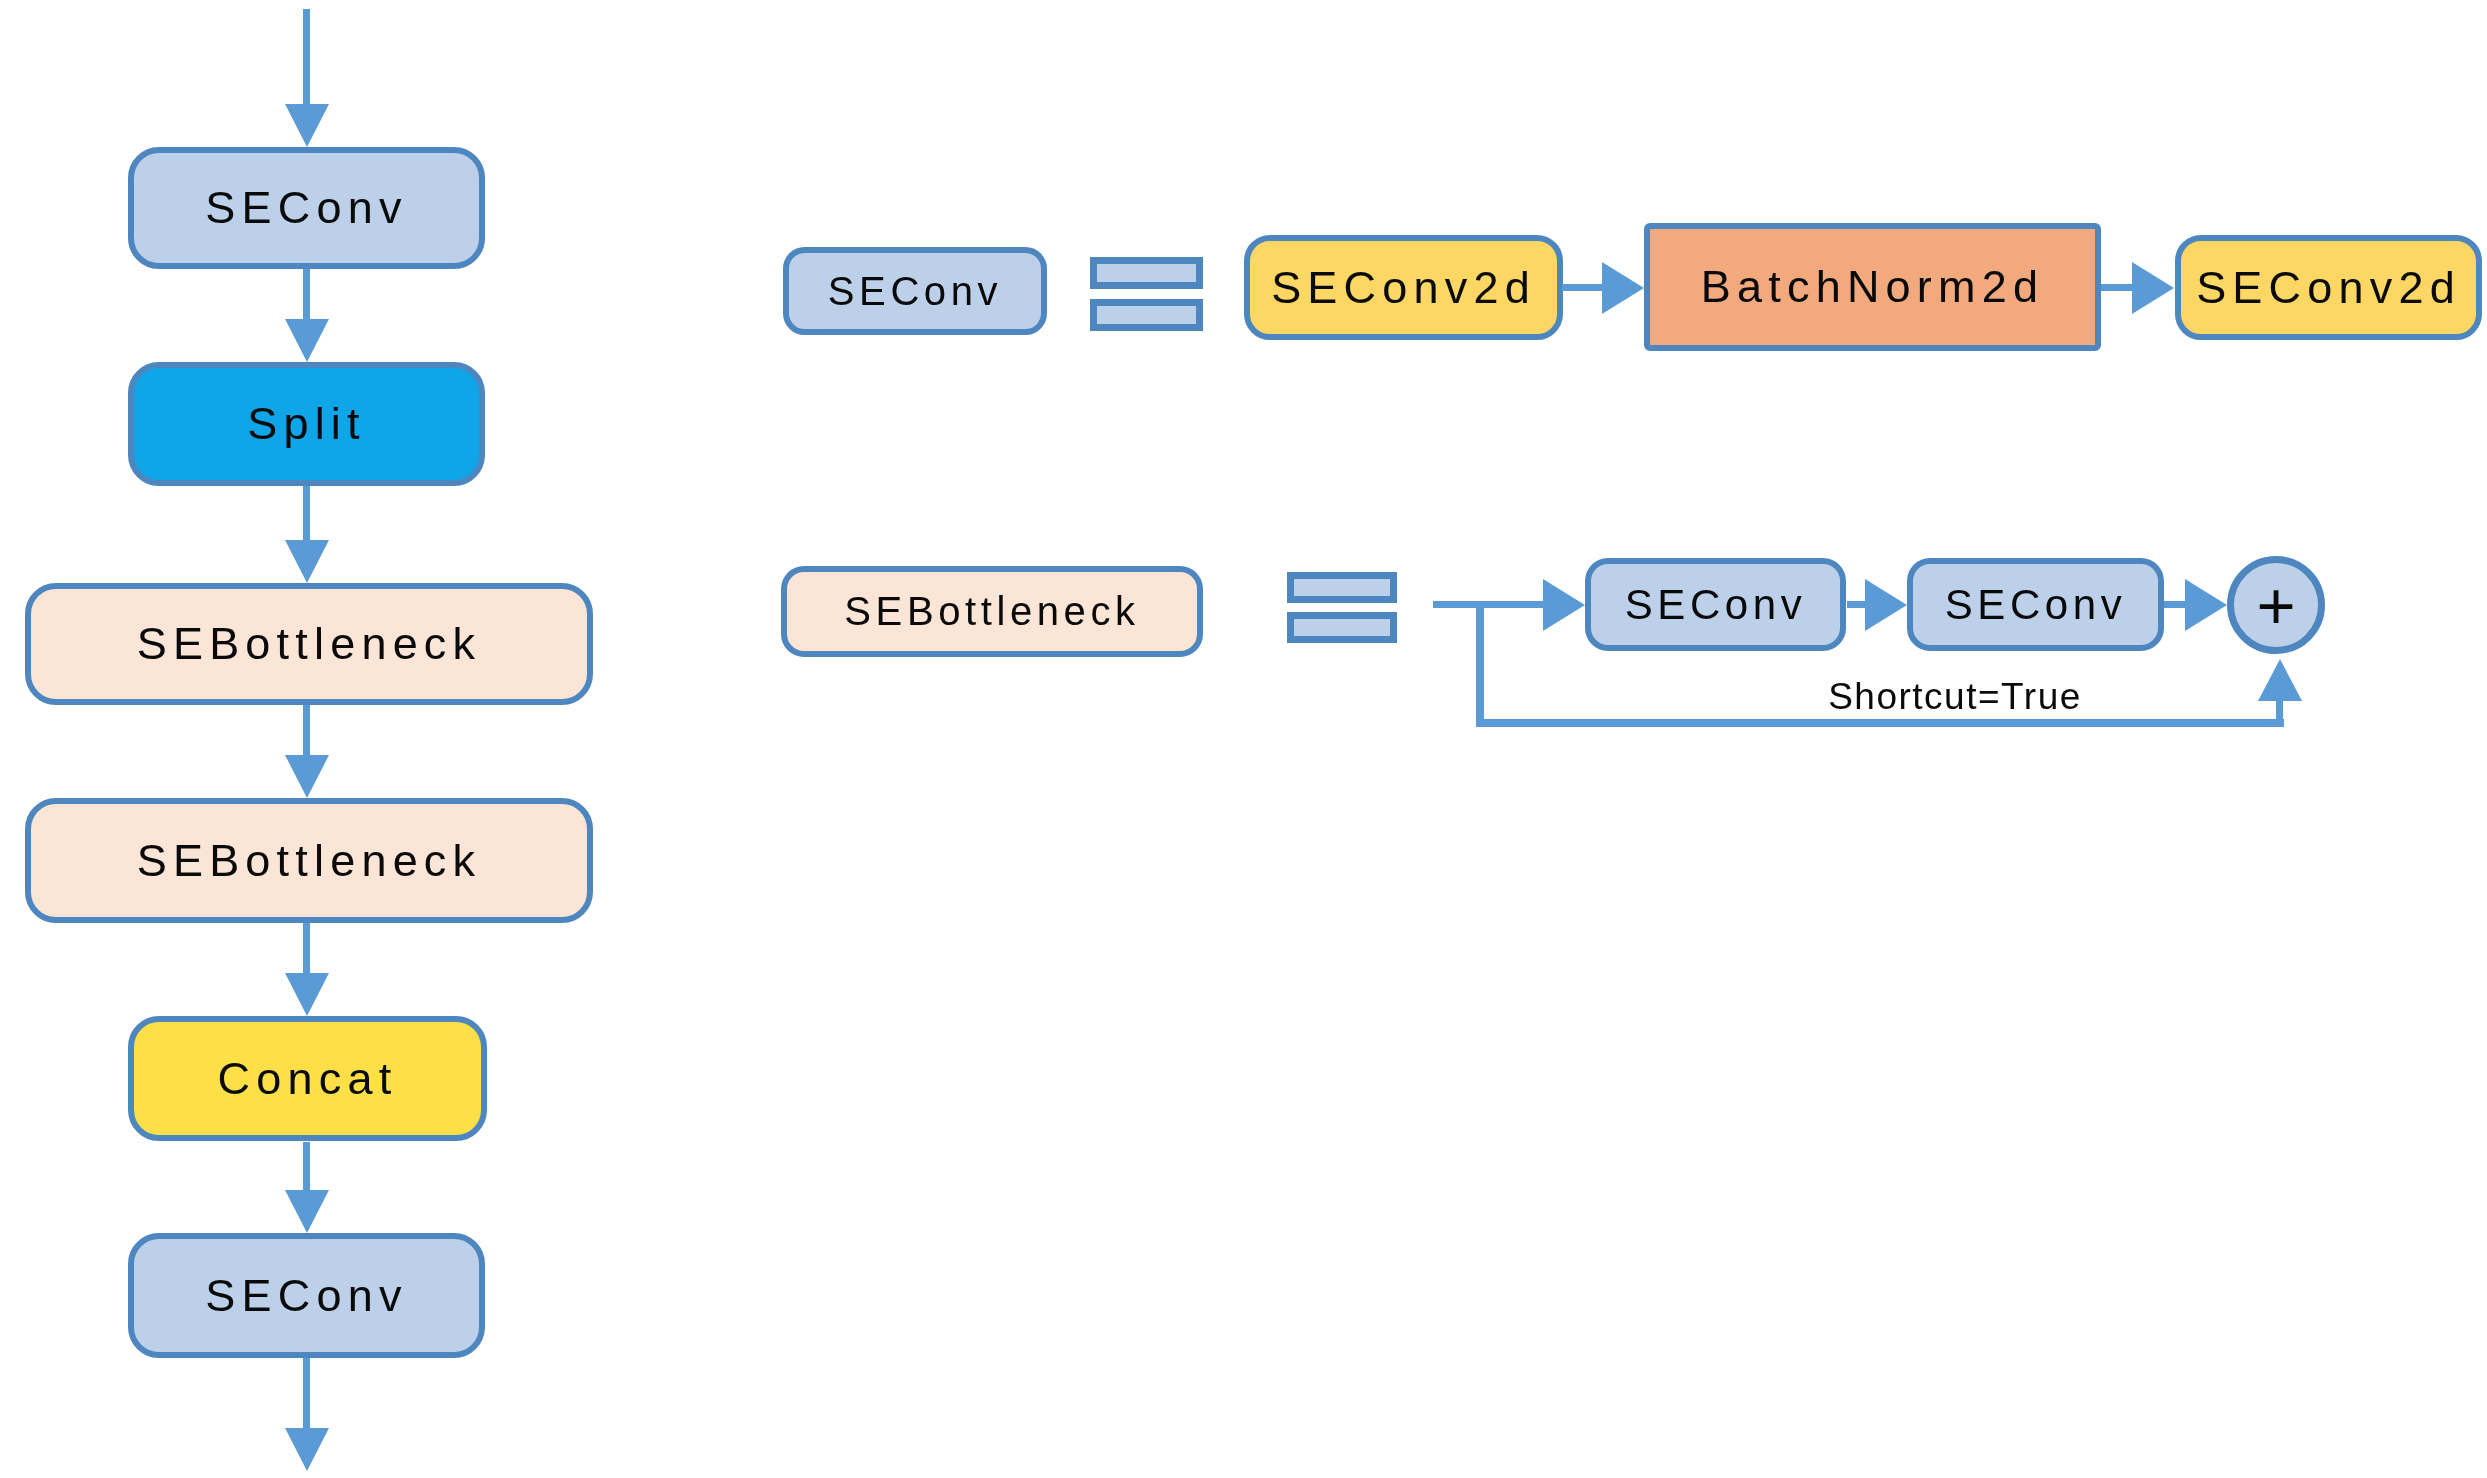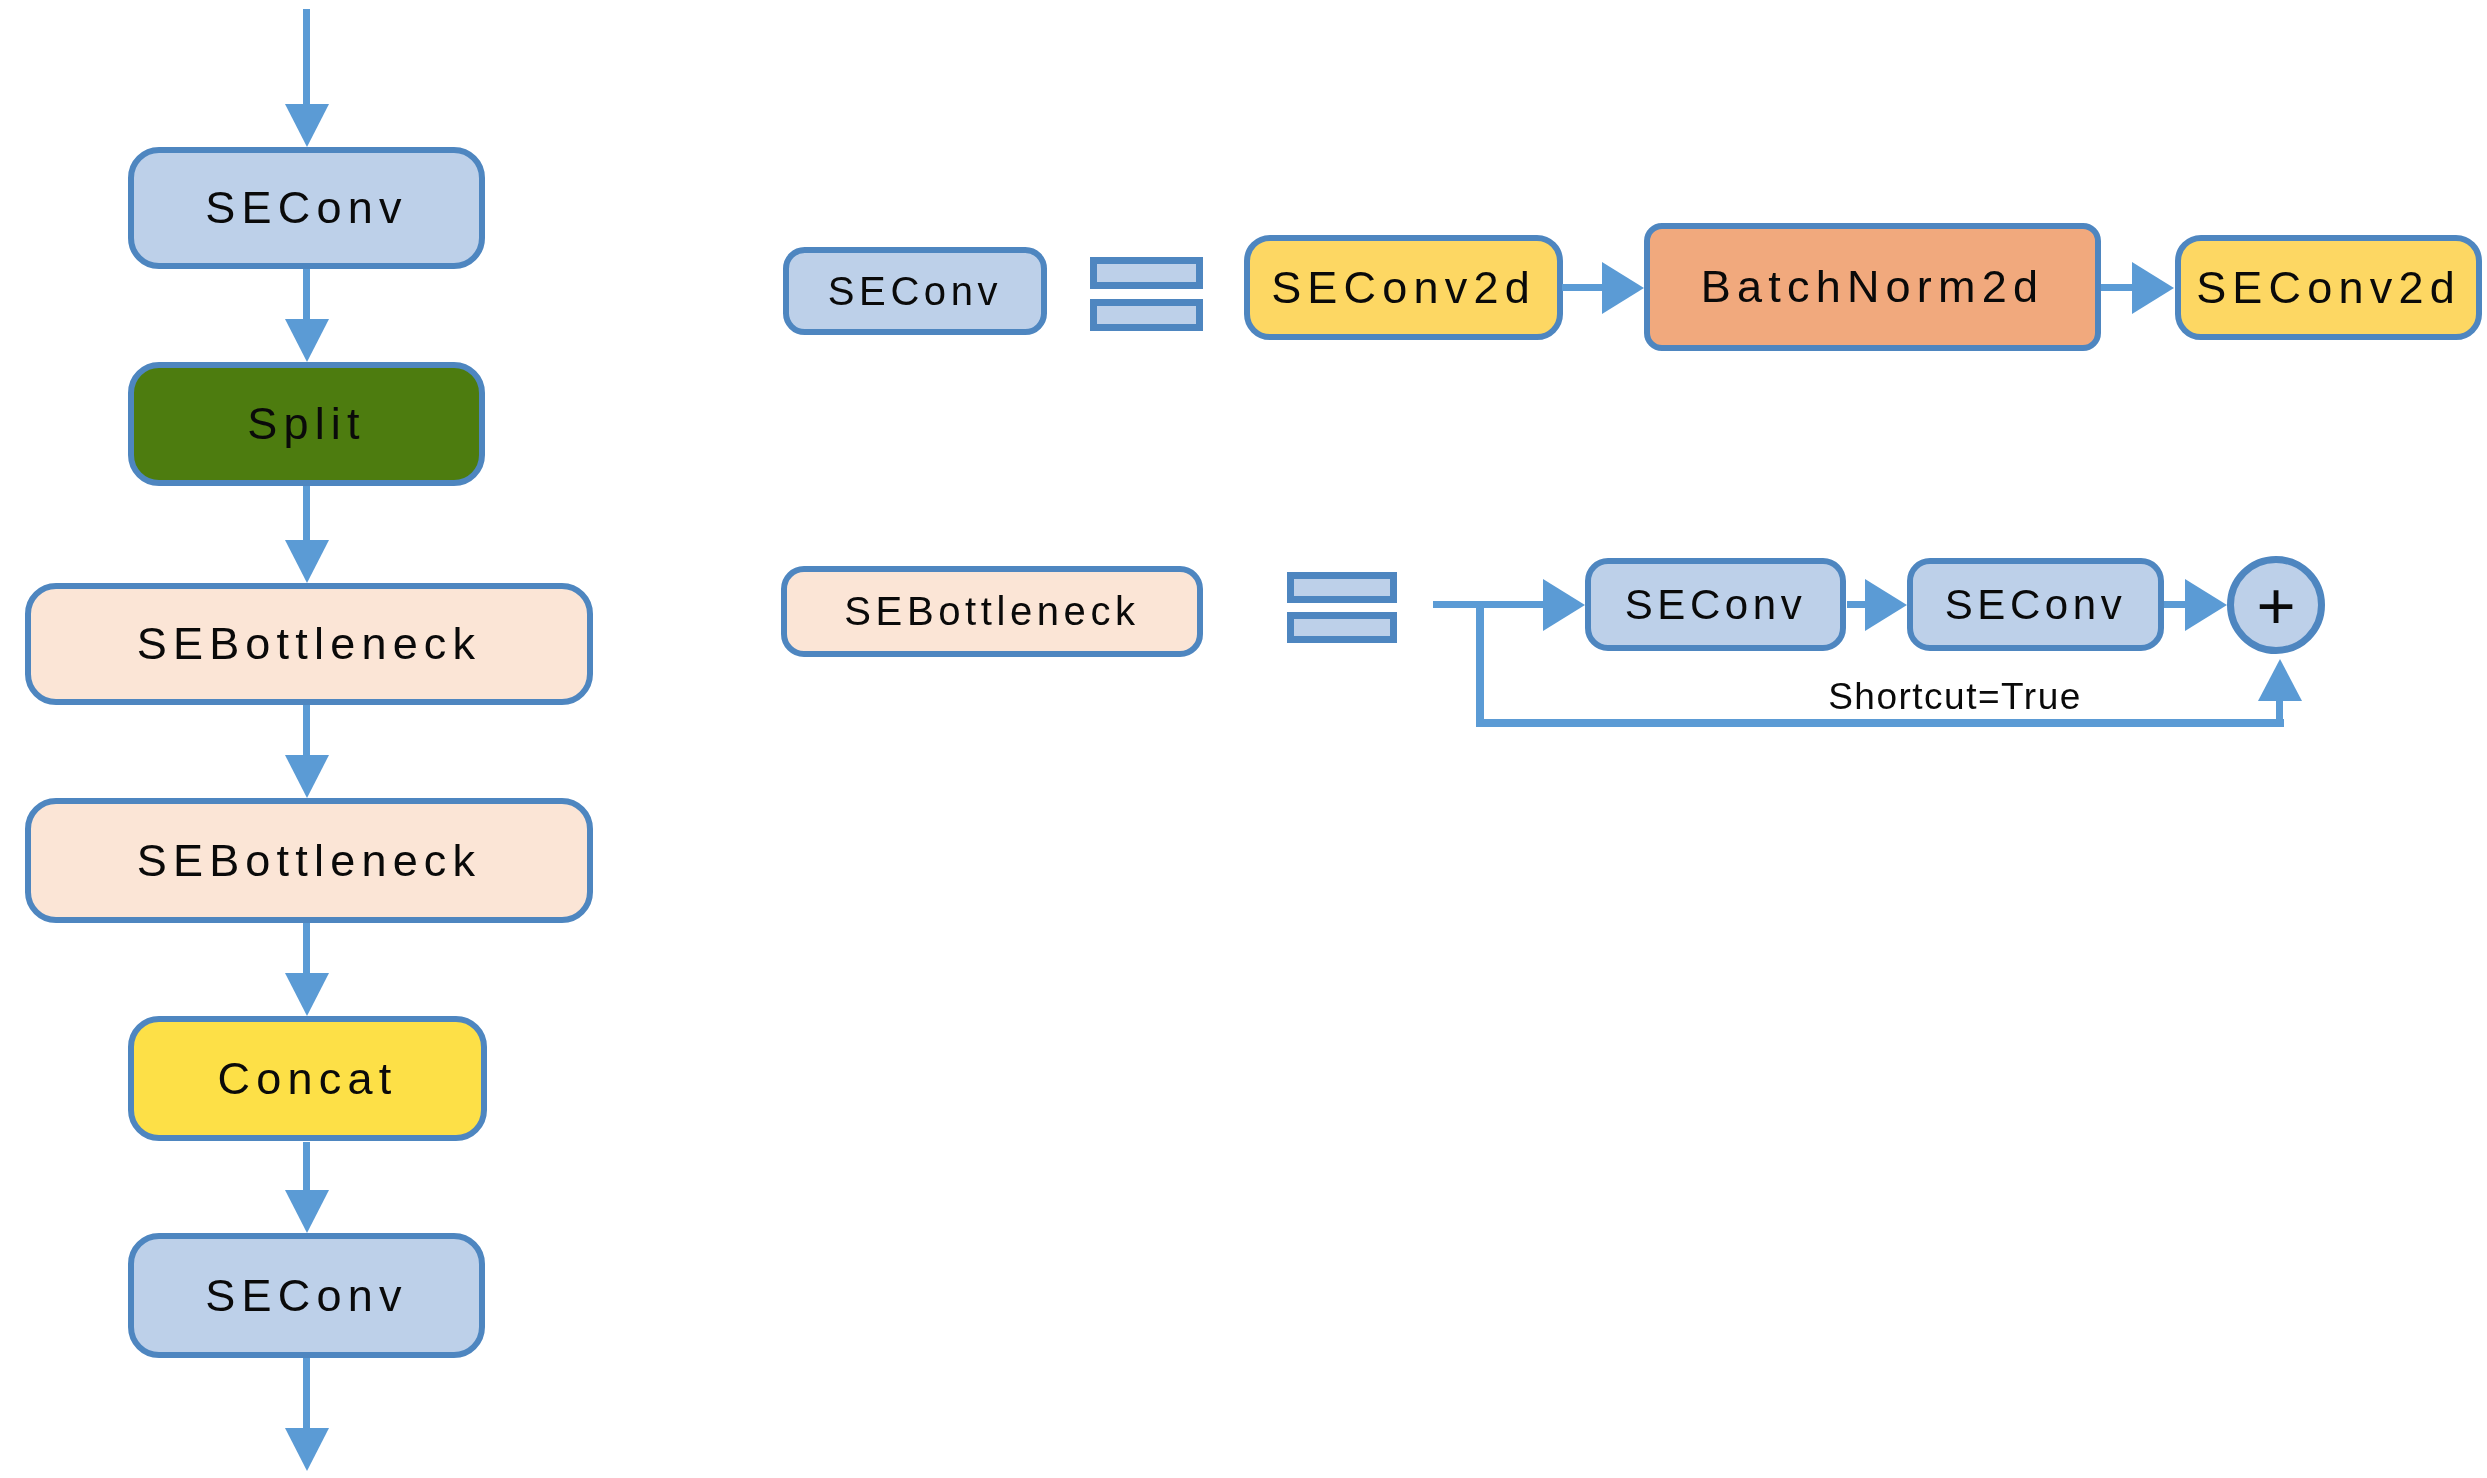--- a/index.html
+++ b/index.html
@@ -2,21 +2,21 @@
 <html style="font-size:12.4px"><head>
 <meta charset="utf-8">
 <style>
   html,body{margin:0;padding:0;background:#ffffff;}
   body{width:2487px;height:1479px;position:relative;font-family:"Liberation Sans",sans-serif;color:#0a0a0a;overflow:hidden;}
   .canvas{position:absolute;left:0;top:0;width:2487px;height:1102px;}
   .node{position:absolute;box-sizing:border-box;display:flex;align-items:center;justify-content:center;
         border:6.2px solid #4e86c0;background:#bdd0e9;border-radius:31px;
         font-size:45px;letter-spacing:6.2px;white-space:nowrap;}
   .fill-blue{background:#bdd0e9;}
-  .fill-green{background:#4d7c0f;}
+  .fill-green{background:#0ea5e9;}
   .fill-cream{background:#fbe5d6;}
   .fill-concat{background:#fde047;text-align:center;}
   .fill-batch{background:#f1a97d;}
   .fill-yellow{background:#fdd763;}
 
   
   .varrow{position:absolute;width:45px;display:flex;flex-direction:column;align-items:center;}
   .varrow .shaft{width:7.7px;flex:1 1 auto;background:#5b9bd5;}
   .varrow .head-down{width:0;height:0;flex:0 0 auto;
       border-left:22.4px solid transparent;border-right:22.4px solid transparent;border-top:43px solid #5b9bd5;}
@@ -124,21 +124,21 @@
 
     <div class="node fill-yellow" style="left:1244px;top:235px;width:319px;height:105px;border-radius:26px">
       <span>SEConv2d</span>
     </div>
 
     <div class="harrow" style="left:1562px;top:261px;width:82px">
       <div class="shaft"></div>
       <div class="head-right"></div>
     </div>
 
-    <div class="node fill-batch" style="left:1644px;top:223px;width:457px;height:128px;border-radius:18px">
+    <div class="node fill-batch" style="left:1644px;top:223px;width:457px;height:128px;border-radius:6px">
       <span>BatchNorm2d</span>
     </div>
 
     <div class="harrow" style="left:2101px;top:261px;width:73px">
       <div class="shaft"></div>
       <div class="head-right"></div>
     </div>
 
     <div class="node fill-yellow" style="left:2175px;top:235px;width:307px;height:105px;border-radius:26px">
       <span>SEConv2d</span>

